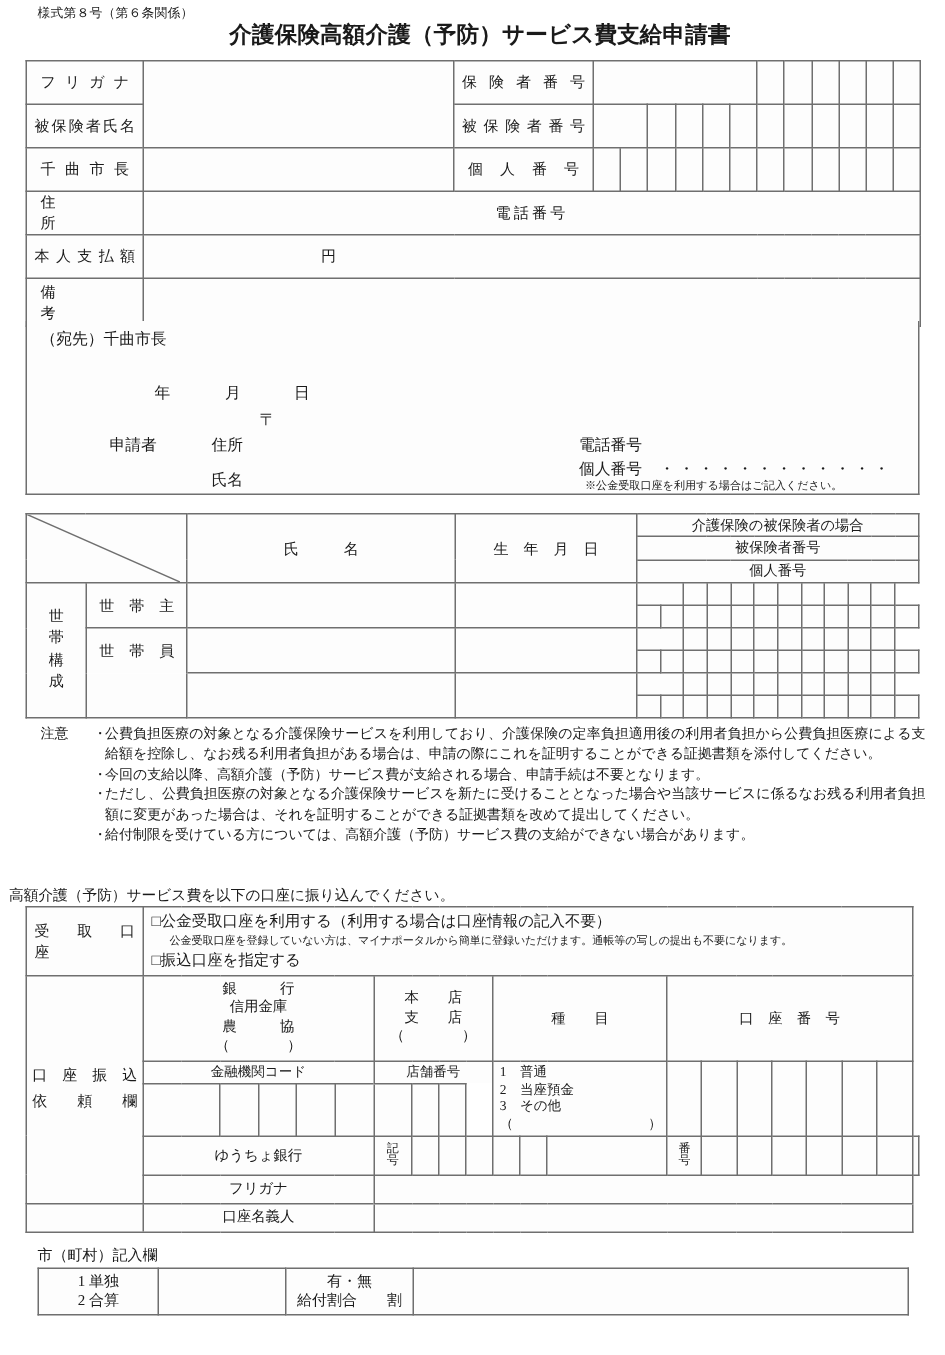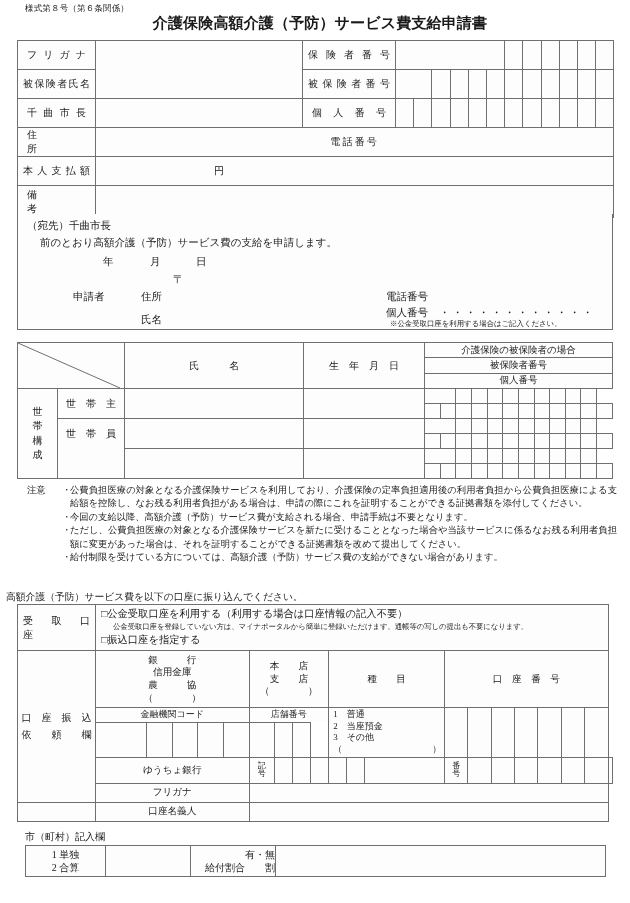--- a/index.html
+++ b/index.html
@@ -282,21 +282,20 @@
             <span class="lbl-spread">備　　　　考</span>
           </td>
           <td colspan="14"></td>
         </tr>
       </tbody>
     </table>
   </div>
 
   <div id="block2">
     <div class="st-line" style="left:9px; top:5px;">（宛先）千曲市長</div>
-    <div class="st-line" style="left:22px; top:22px;">前のとおり高額介護（予防）サービス費の支給を申請します。</div>
 
     <div class="st-line" style="left:85px; top:41px;">年</div>
     <div class="st-line" style="left:132px; top:41px;">月</div>
     <div class="st-line" style="left:178px; top:41px;">日</div>
 
     <div class="st-line" style="left:155px; top:58px; font-size:11px;">〒</div>
 
     <div class="st-line" style="left:55px; top:76px;">申請者</div>
     <div class="st-line" style="left:123px; top:76px;text-align:right;">住所</div>
     <div class="st-line" style="left:123px; top:99px;">氏名</div>
@@ -606,21 +605,21 @@
           <col style="width:85px">
           <col style="width:330px">
       </colgroup>
       <tbody>
         <tr style="height:31px">
           <td class="ctr" style="line-height:1.35;">
             <div>1 単独</div>
             <div>2 合算</div>
           </td>
           <td></td>
-          <td class="ctr" style="line-height:1.35;text-align:right;">
+          <td class="ctr" style="line-height:1.35;">
             <div>有・無</div>
             <div>給付割合　　割</div>
           </td>
           <td></td>
         </tr>
       </tbody>
     </table>
   </div>
 
 </div>

